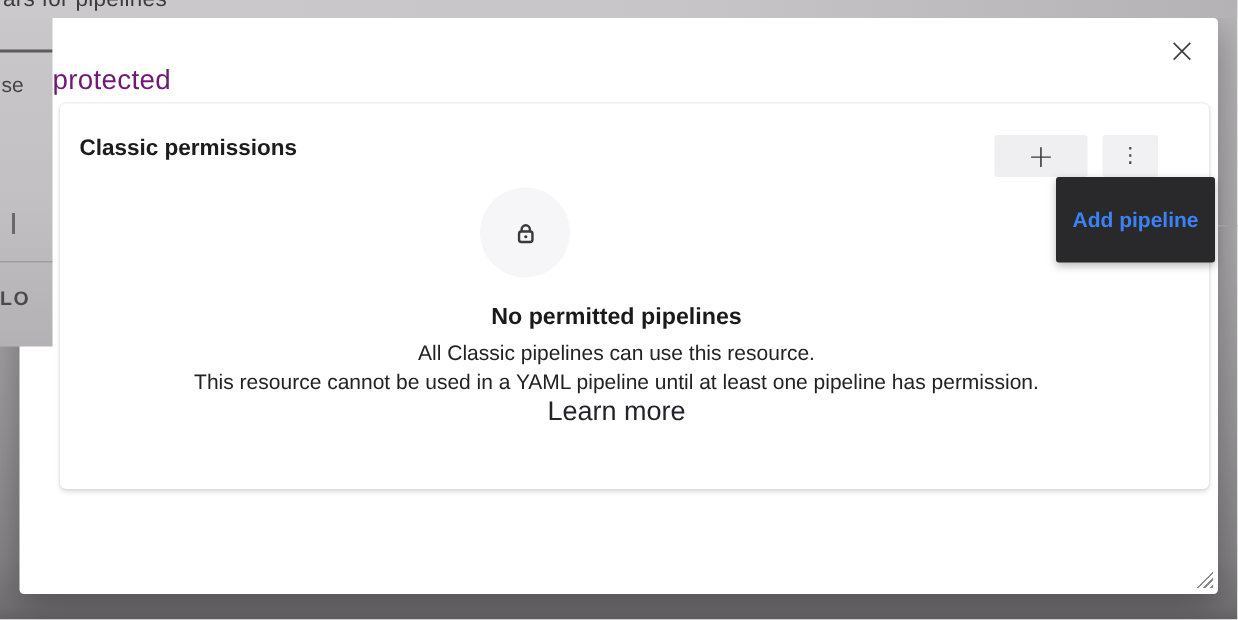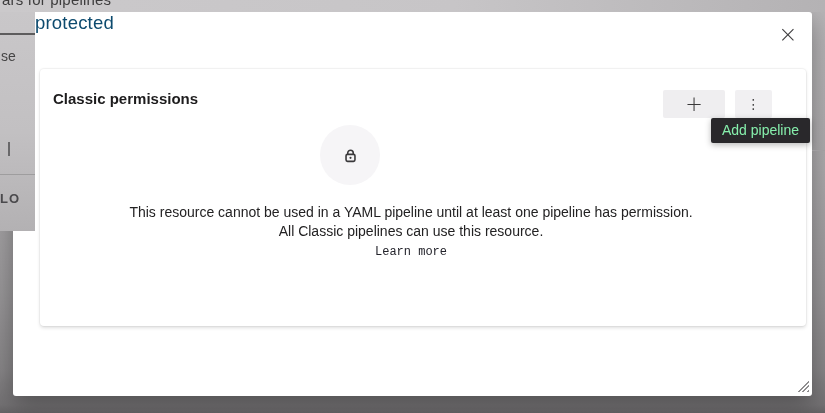--- a/index.html
+++ b/index.html
@@ -21,52 +21,52 @@
   .ls-hline-dark{position:absolute;left:0;top:21px;width:35px;height:2px;background:#5d5c5d;}
   .ls-frag-se{position:absolute;left:1px;top:36px;font-size:14px;color:#454445;}
   .ls-mark{position:absolute;left:8px;top:130px;width:2px;height:14px;background:#69686a;}
   .ls-hline-faint{position:absolute;left:0;top:162px;width:35px;height:1px;background:#9e9d9e;}
   .ls-frag-lo{position:absolute;left:0px;top:179px;font-size:13px;color:#4a494c;letter-spacing:1px;font-weight:bold;}
   .right-hline{position:absolute;left:812px;top:150px;width:13px;height:1px;background:#a09ea0;z-index:3;}
 
   
   .modal{position:absolute;left:13px;top:12px;width:799px;height:384px;background:#ffffff;
          border-radius:3px;box-shadow:0 8px 24px rgba(0,0,0,.32);z-index:2;}
-  .modal-title{position:absolute;left:22px;top:0;font-size:18.5px;font-weight:400;
-         color:#0c4a6e;letter-spacing:.2px;}
+  .modal-title{position:absolute;left:22px;top:30px;font-size:18.5px;font-weight:400;
+         color:#701a75;letter-spacing:.2px;}
   .close-btn{position:absolute;left:761px;top:8px;width:28px;height:28px;border:none;background:transparent;
          cursor:pointer;display:flex;align-items:center;justify-content:center;padding:0;}
   .close-btn span{font-size:23px;font-weight:300;color:#414042;line-height:1;font-family:"DejaVu Sans",sans-serif;}
 
   
   .card{position:absolute;left:27px;top:57px;width:766px;height:257px;background:#fff;
         border-radius:4px;
         box-shadow:0 0 0 1px rgba(0,0,0,.03),0 1.6px 3.6px rgba(0,0,0,.13);}
   .card-heading{position:absolute;left:13px;top:21px;font-size:15px;font-weight:700;color:#1d1c1d;}
   .btn{position:absolute;top:21px;height:28px;border:none;border-radius:2px;cursor:pointer;
        display:flex;align-items:center;justify-content:center;padding:0;}
   .btn-add{left:623px;width:62px;background:#efeef0;}
   .btn-add span{font-size:21px;font-weight:300;color:#3a393a;line-height:24px;font-family:"DejaVu Sans",sans-serif;}
   .btn-more{left:695px;width:37px;background:#f1f0f2;}
   .btn-more span{font-size:14px;color:#4a494a;line-height:14px;font-family:"DejaVu Sans",sans-serif;}
 
   
-  .tooltip{position:absolute;right:2px;top:106px;height:25px;background:#29282b;color:#86efac;
-        font-size:14px;line-height:25px;padding:0 11px;border-radius:2px;white-space:nowrap;
-        box-shadow:0 2px 6px rgba(0,0,0,.28);z-index:5;}
+  .tooltip{position:absolute;right:2px;top:106px;height:25px;background:#29282b;color:#3b82f6;
+        font-size:14px;line-height:25px;padding:16px 11px;border-radius:2px;white-space:nowrap;
+        box-shadow:0 2px 6px rgba(0,0,0,.28);z-index:5;font-weight:bold;}
 
   
   .circle{position:absolute;left:280px;top:56px;width:60px;height:60px;border-radius:50%;
         background:#f6f5f7;display:flex;align-items:center;justify-content:center;}
   .empty-text{position:absolute;left:0;top:134px;width:100%;box-sizing:border-box;
         padding-right:24px;text-align:center;color:#222122;}
   .empty-text h3{margin:0 0 5px 0;font-size:15.5px;font-weight:700;color:#1b1a1b;}
   .empty-text p{margin:0;font-size:14px;line-height:19px;color:#232223;}
-  .learn-more{display:inline-block;margin-top:1px;font-size:12px;line-height:19px;color:#23232b;
-        text-decoration:none;cursor:pointer;font-family:Liberation Mono, monospace;}
+  .learn-more{display:inline-block;margin-top:1px;font-size:18px;line-height:19px;color:#23232b;
+        text-decoration:none;cursor:pointer;}
 
   
   .grip{position:absolute;right:3px;bottom:4px;width:14px;height:14px;cursor:nwse-resize;
         background:repeating-linear-gradient(135deg,transparent 0 2px,#8f8e8f 2px 3.2px);
         clip-path:polygon(100% 0,100% 100%,0 100%);}
 </style>
 </head>
 <body>
 
 <div id="stage">
@@ -91,22 +91,23 @@
         <span style="display:flex;">
           <svg width="17" height="17" viewBox="0 0 16 16">
             <path d="M5.4 7V5.6a2.6 2.6 0 0 1 5.2 0V7" fill="none" stroke="#3a393b" stroke-width="1.5"></path>
             <rect x="3.8" y="6.9" width="8.4" height="6.6" rx="1.4" fill="none" stroke="#3a393b" stroke-width="1.5"></rect>
             <circle cx="8" cy="10.2" r="1" fill="#3a393b"></circle>
           </svg>
         </span>
       </div>
 
       <div class="empty-text">
+        <h3>No permitted pipelines</h3>
+        <p>All Classic pipelines can use this resource.</p>
         <p>This resource cannot be used in a YAML pipeline until at least one pipeline has permission.</p>
-        <p>All Classic pipelines can use this resource.</p>
         <a class="learn-more">Learn more</a>
       </div>
     </div>
 
     <div class="tooltip">Add pipeline</div>
 
     <div class="grip"></div>
   </div>
 
   <div class="top-strip">

